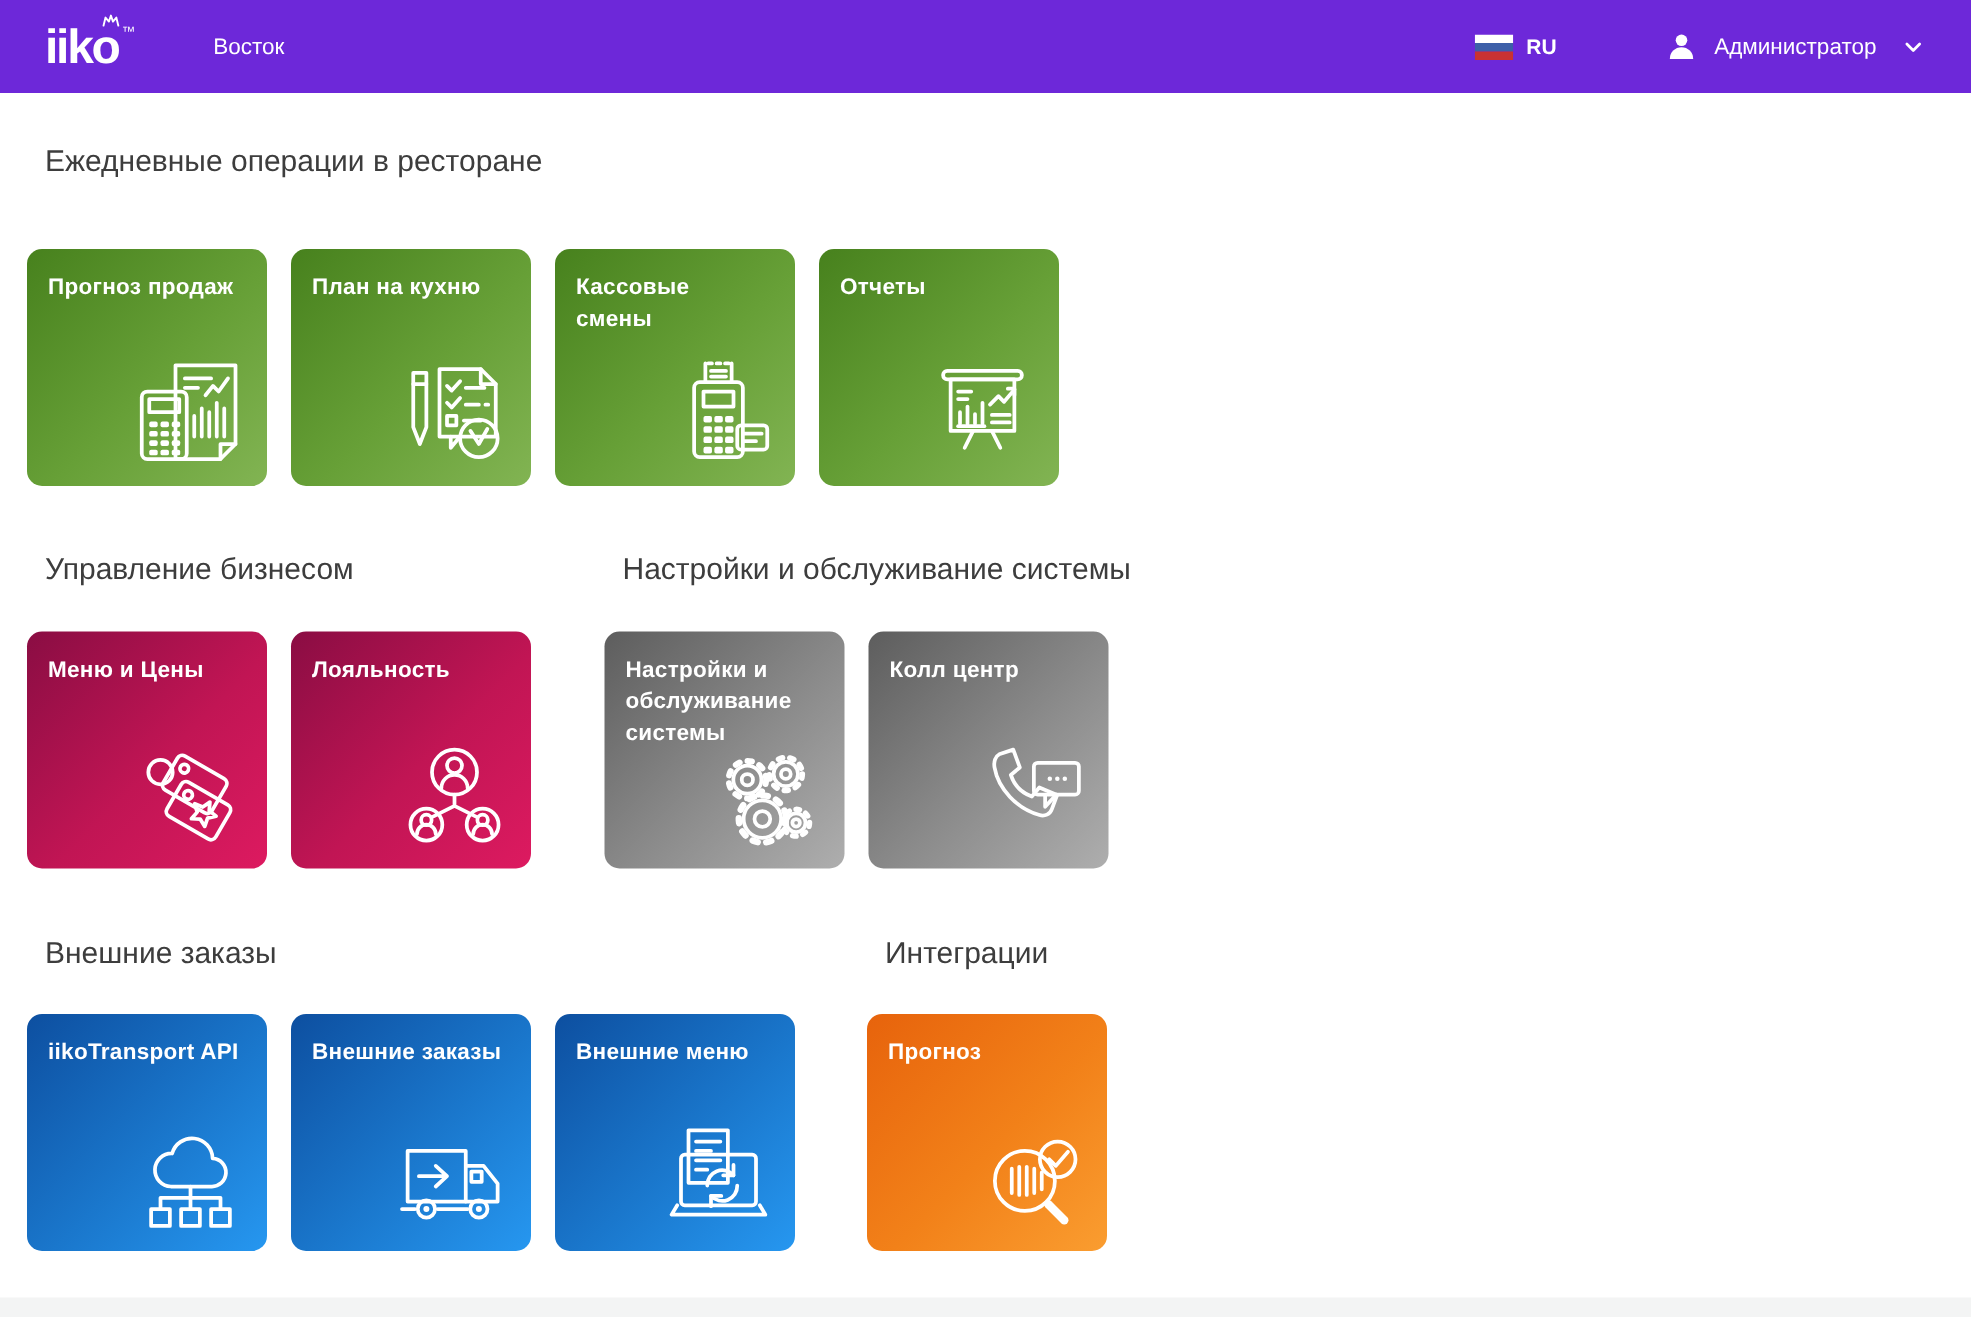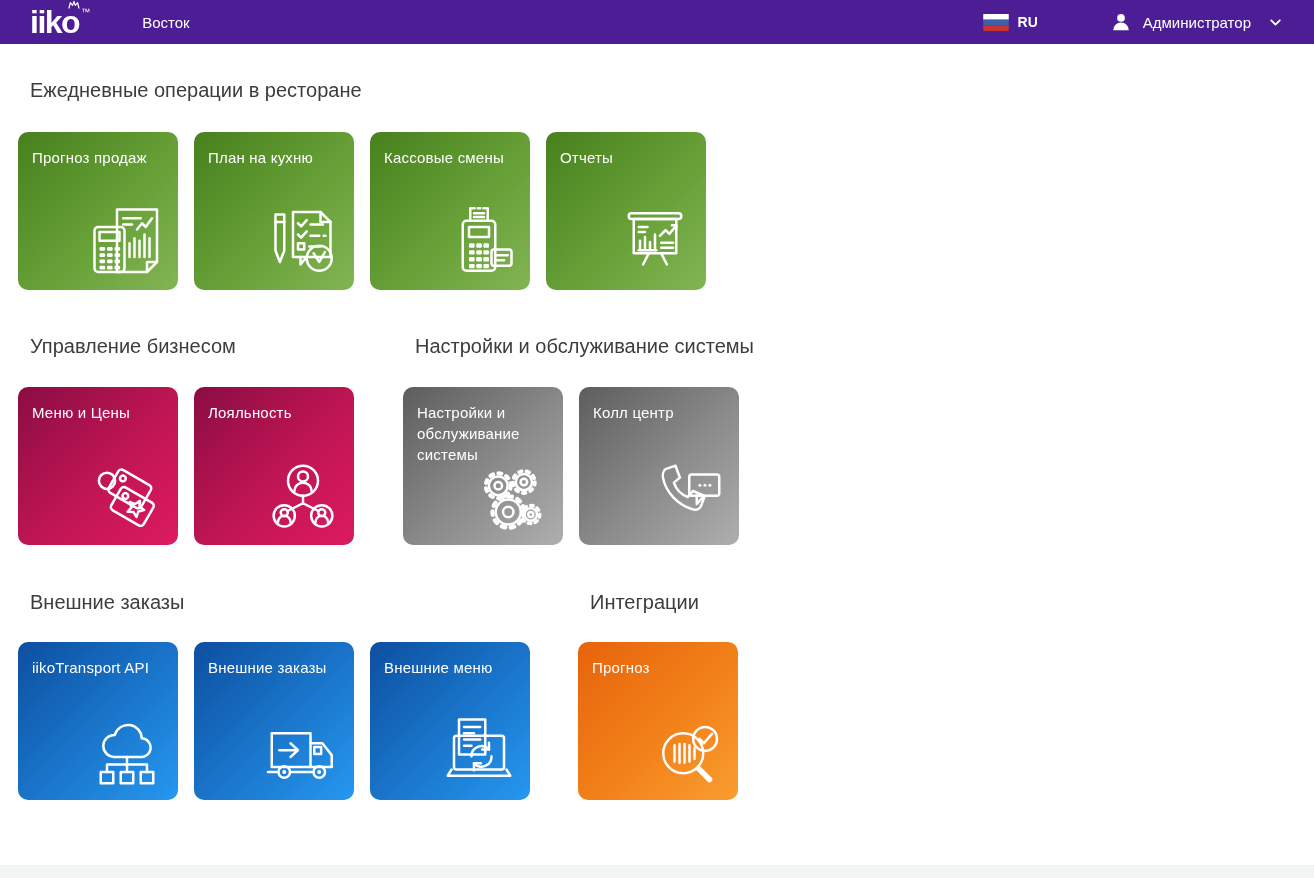--- a/index.html
+++ b/index.html
@@ -1,49 +1,49 @@
 <!DOCTYPE html>
 <html><head>
 <meta charset="utf-8">
 <style>
   html,body{margin:0;padding:0}
   body{
     width:1314px;height:878px;position:relative;overflow:hidden;
     background:#ffffff;font-family:"Liberation Sans",sans-serif;
   }
   
-  .header{height:44px;background:#4c1d95;display:flex;align-items:center;
+  .header{height:62px;background:#6d28d9;display:flex;align-items:center;
     padding:0 30px;box-sizing:border-box}
   .logo{position:relative;color:#fff;font-weight:800;font-size:32px;
     letter-spacing:-1.5px;line-height:1;cursor:pointer;display:flex;align-items:flex-start}
   .logo .crown{position:absolute;top:-6px;right:10px;width:13px;height:9px}
   .logo .tm{font-size:9px;font-weight:400;margin-left:2px;margin-top:2px;letter-spacing:0}
   .org{color:#fff;font-size:15px;margin-left:52px}
   .hright{margin-left:auto;display:flex;align-items:center}
   .lang{display:flex;gap:9px;cursor:pointer}
   .flag{width:26px;height:17px;display:block}
   .lang-label{color:#fff;font-size:14px;font-weight:700}
   .user{display:flex;align-items:center;gap:11px;margin-left:72px;cursor:pointer}
   .user-icon{width:22px;height:22px;display:block}
   .user-name{color:#fff;font-size:15px}
   .chev{width:17px;height:17px;margin-left:5px;display:block}
   
   .main{padding-left:18px}
   .row{display:flex;align-items:flex-start}
   .sec-title{font-size:20px;font-weight:500;color:#3d3d3d;padding-left:12px;
     margin:0;line-height:24px;white-space:nowrap}
-  .row1 .sec-title{margin-top:34px;margin-bottom:30px}
+  .row1 .sec-title{margin-top:34px;margin-bottom:46px}
   .row2 .sec-title{margin-top:44px;margin-bottom:29px}
   .row3 .sec-title{margin-top:45px;margin-bottom:28px}
   .row2 .section + .section{margin-left:49px}
   .row3 .section + .section{margin-left:48px}
   .tiles{display:flex;gap:16px}
   .tile{width:160px;height:158px;border-radius:10px;box-sizing:border-box;
     padding:15px 14px;position:relative;cursor:pointer;overflow:hidden;flex:none}
-  .tile-label{color:#fff;font-size:15px;font-weight:400;line-height:21px;
+  .tile-label{color:#fff;font-size:15px;font-weight:700;line-height:21px;
     max-width:128px;letter-spacing:.2px}
   .tile .icon{position:absolute;right:11px;bottom:8px;width:80px;height:80px}
   .ic{width:100%;height:100%;stroke:#ffffff;fill:none;stroke-width:2;
     stroke-linecap:round;stroke-linejoin:round;display:block}
   .t-green{background:linear-gradient(135deg,#47811d 0%,#67a037 55%,#82b453 100%)}
   .t-pink{background:linear-gradient(135deg,#8a0d43 0%,#c11554 55%,#dd1a60 100%)}
   .t-gray{background:linear-gradient(135deg,#5d5d5d 0%,#8b8b8b 55%,#aeaeae 100%)}
   .t-blue{background:linear-gradient(135deg,#0d4fa0 0%,#1a77cc 55%,#2697f0 100%)}
   .t-orange{background:linear-gradient(135deg,#e7630c 0%,#f28119 55%,#fa9d30 100%)}
   .footer-strip{position:absolute;left:0;bottom:0;width:100%;height:13px;background:#f3f4f4}

